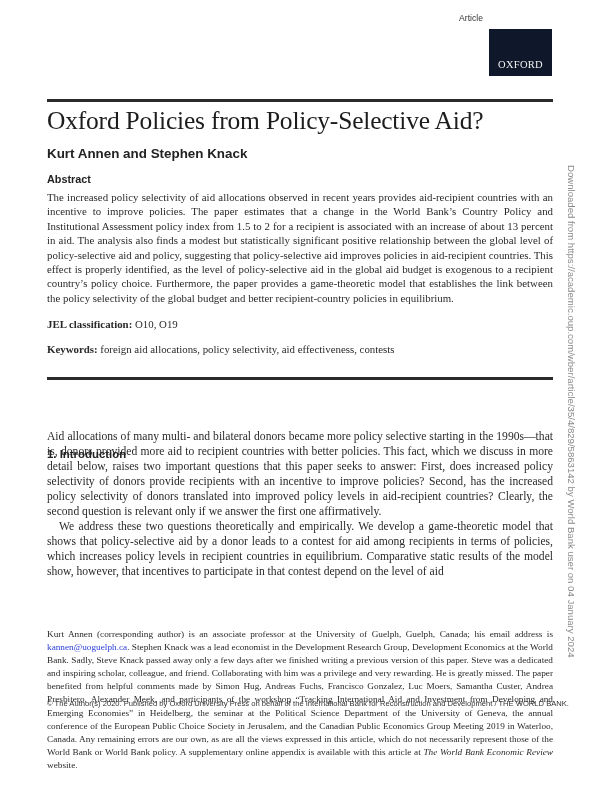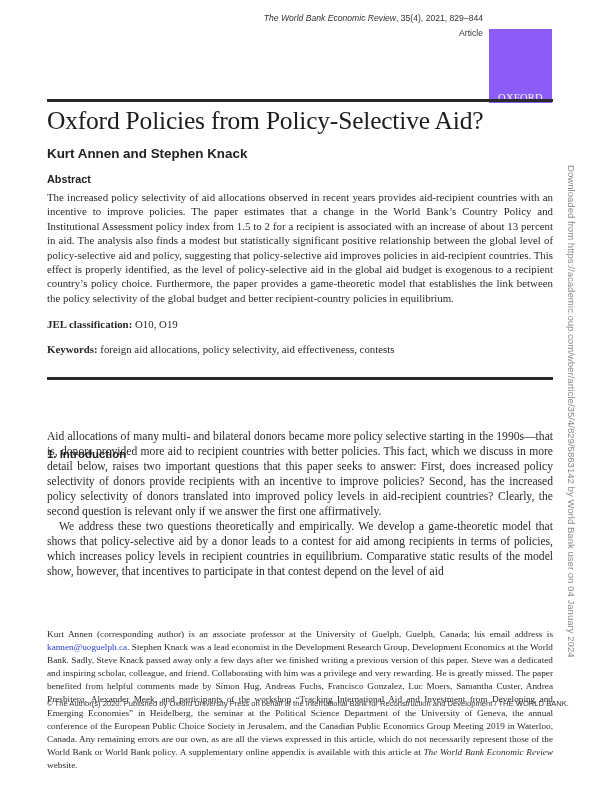--- a/index.html
+++ b/index.html
@@ -10,23 +10,23 @@
   }
   .abs { position: absolute; }
   .header-meta {
     right: 117px; top: 11px; text-align: right;
     font-family: "Liberation Sans", sans-serif; font-size: 8.6px; line-height: 15px; color: #333;
   }
   .header-meta .journal { font-style: italic; }
   .header-meta .journal-rest { font-style: normal; }
   .header-meta a { color: #2a3fd6; text-decoration: none; }
   .oxford-logo {
-    left: 489px; top: 29px; width: 63px; height: 74px; background: #8b5cf6;
+    left: 489px; top: 29px; width: 63px; height: 47px; background: #0f172a;
     color: #f2f2f2; font-family: "Liberation Serif", serif; font-size: 10.5px; letter-spacing: 0.3px;
-    display: flex; align-items: flex-end; justify-content: center; padding-bottom: 0; box-sizing: border-box;
+    display: flex; align-items: flex-end; justify-content: center; padding-bottom: 6px; box-sizing: border-box;
   }
   .rule-top { left: 47px; top: 99px; width: 506px; height: 2.5px; background: #2a2a2a; }
   .title {
     left: 47px; top: 106px; font-size: 25.5px; color: #1c1c1c; letter-spacing: -0.2px; white-space: nowrap;
   }
   .authors {
     left: 47px; top: 146px; font-family: "Liberation Sans", sans-serif; font-weight: bold; font-size: 13.4px; color: #222;
   }
   .abstract-heading {
     left: 47px; top: 173px; font-family: "Liberation Sans", sans-serif; font-weight: bold; font-size: 10.8px; color: #222;
@@ -56,23 +56,20 @@
   .copyright a { color: #2a3fd6; text-decoration: none; }
   .sidebar-download {
     left: 577px; top: 165px; transform-origin: 0 0; transform: rotate(90deg);
     font-family: "Liberation Sans", sans-serif; font-size: 9.6px; color: #8a8a8a; white-space: nowrap;
   }
 </style>
 </head>
 <body>
 
 <div class="abs header-meta">
-  <div>
-    <span class="journal">The World Bank Economic Review</span><span class="journal-rest">, 35(4), 2021, 829–844</span>
-  </div>
   <div>Article</div>
 </div>
 
 <div class="abs oxford-logo">
   <span>OXFORD</span>
 </div>
 
 <div class="abs rule-top"></div>
 
 <div class="abs title">Oxford Policies from Policy-Selective Aid?</div>

